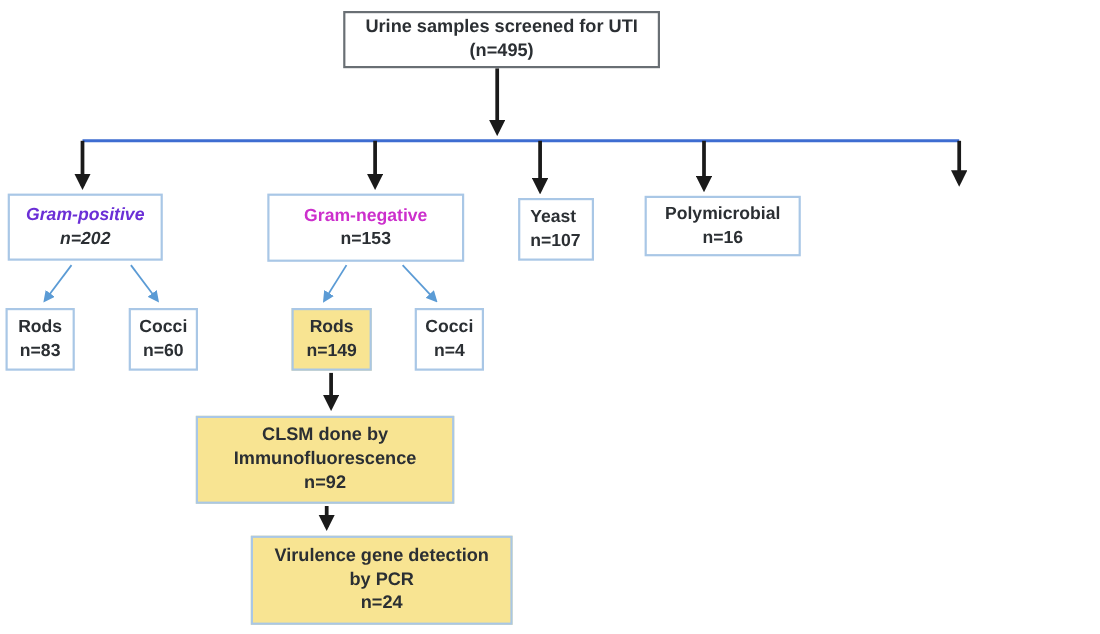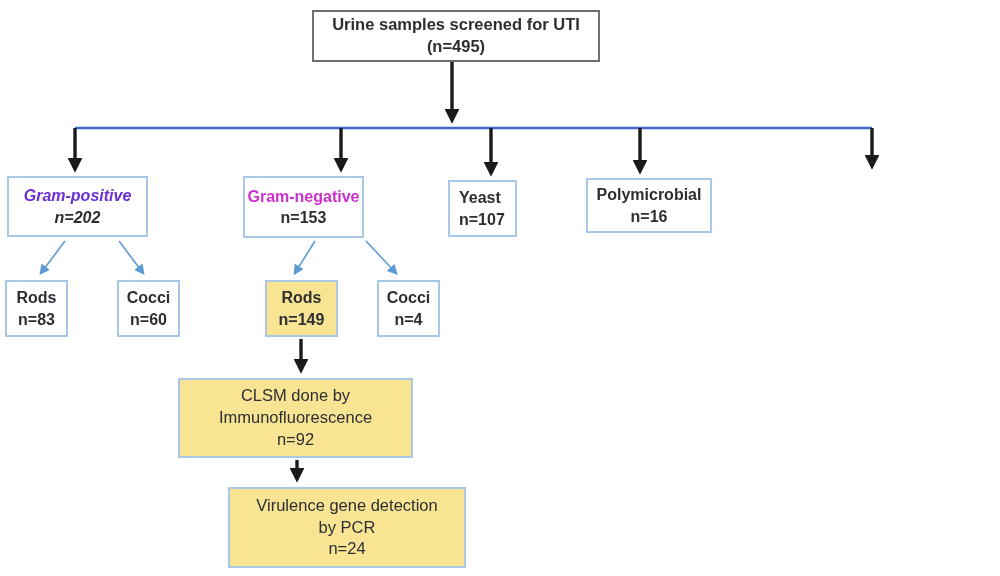--- a/index.html
+++ b/index.html
@@ -43,32 +43,33 @@
     font-size: 16.5px;
     font-weight: 600;
   }
   .box.yellow {
     background: #f8e492;
   }
   .box.left-align {
     align-items: flex-start;
     text-align: left;
     padding-left: 9px;
+    margin-left: 23px;
   }
   .label-purple {
     color: #6b2fd6;
     font-weight: 700;
   }
   .label-magenta {
     color: #cc2fcc;
     font-weight: 700;
   }
   .big-font {
     font-size: 16.5px;
-    font-weight: 400;
+    font-weight: 700;
   }
 </style>
 </head>
 <body>
 
 <div class="canvas">
 
   <svg class="connectors" viewBox="0 0 1000 576" xmlns="http://www.w3.org/2000/svg">
     <defs>
       <marker id="arrow-black" viewBox="0 0 10 10" markerWidth="4.4" markerHeight="4.4" refX="7.5" refY="5" orient="auto">
@@ -100,31 +101,31 @@
   <div class="box gray-border" style="left:312px; top:10px; width:288px; height:52px;">
     <div>Urine samples screened for UTI</div>
     <div>(n=495)</div>
   </div>
 
   <div class="box" style="left:7px; top:176px; width:141px; height:61px;font-style:italic;">
     <div class="label-purple">Gram-positive</div>
     <div>n=202</div>
   </div>
 
-  <div class="box" style="left:243px; top:176px; width:121px; height:62px;">
+  <div class="box" style="left:243px; top:176px; width:179px; height:62px;">
     <div class="label-magenta">Gram-negative</div>
     <div>n=153</div>
   </div>
 
   <div class="box left-align" style="left:448px; top:180px; width:69px; height:57px;">
     <div>Yeast</div>
     <div>n=107</div>
   </div>
 
-  <div class="box" style="left:586px; top:178px; width:126px; height:55px;text-align:center;">
+  <div class="box" style="left:586px; top:178px; width:142px; height:55px;text-align:center;">
     <div>Polymicrobial</div>
     <div>n=16</div>
   </div>
 
 
   <div class="box" style="left:5px; top:280px; width:63px; height:57px;">
     <div>Rods</div>
     <div>n=83</div>
   </div>
 

